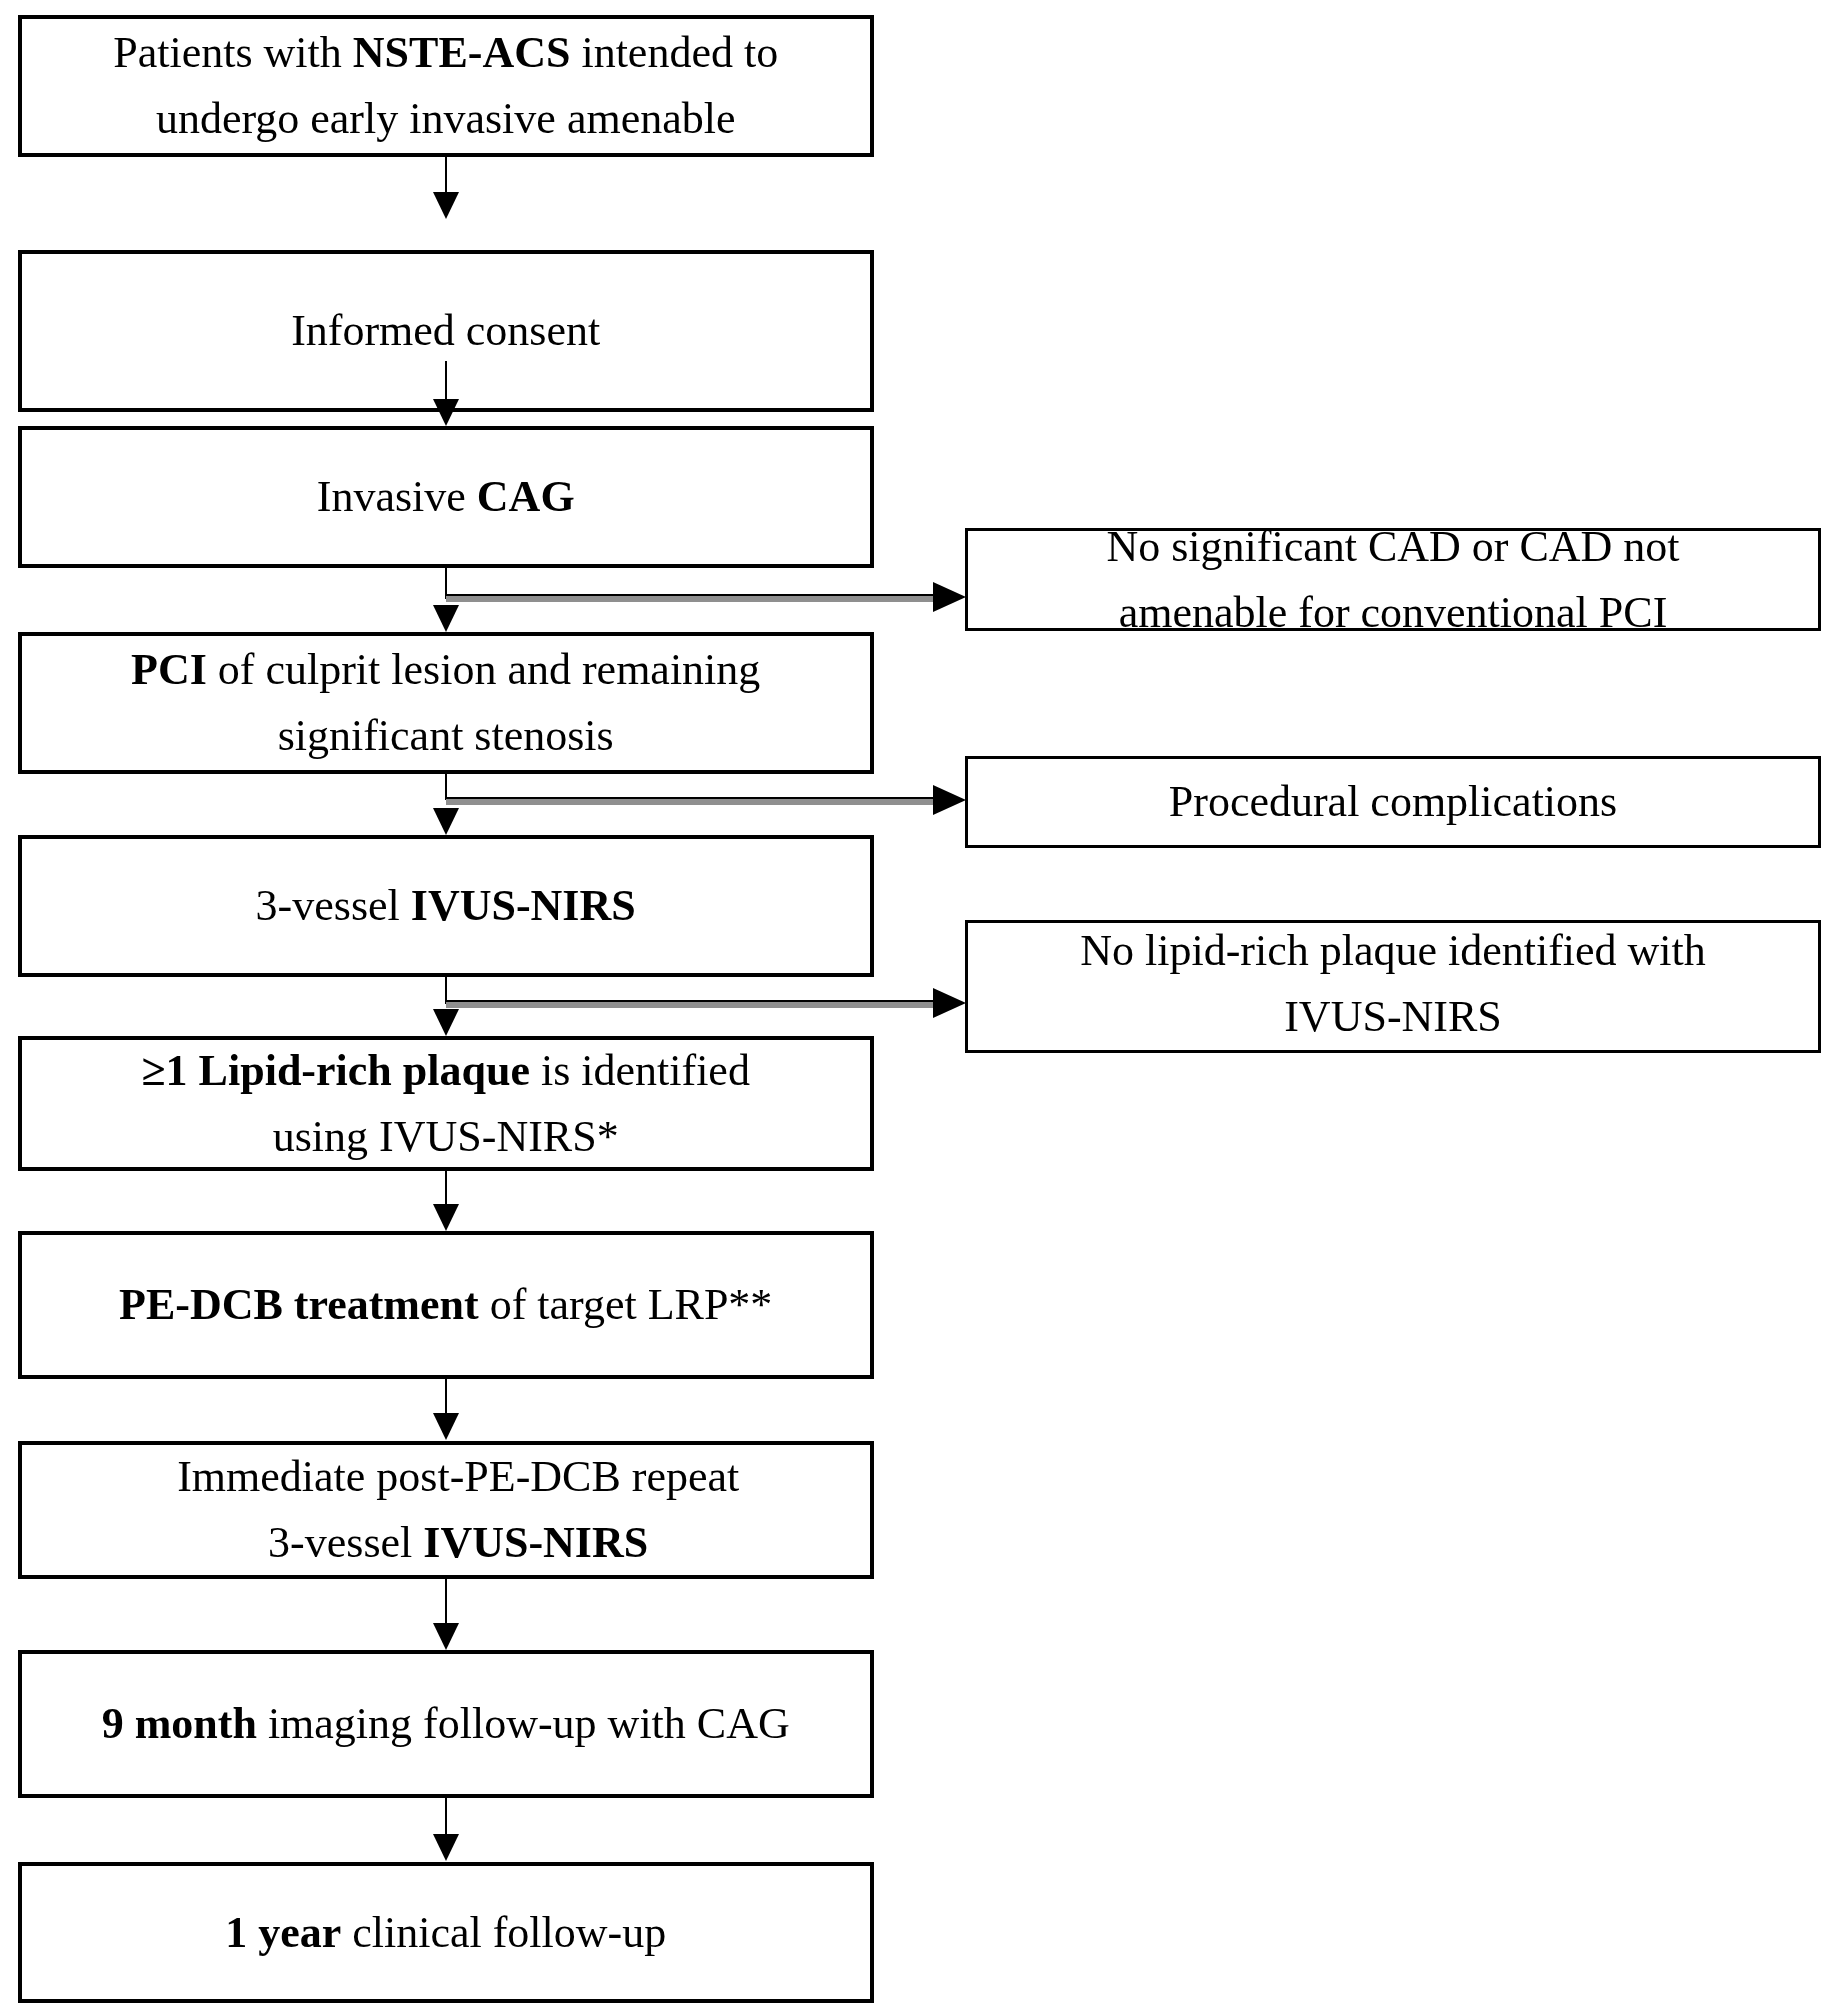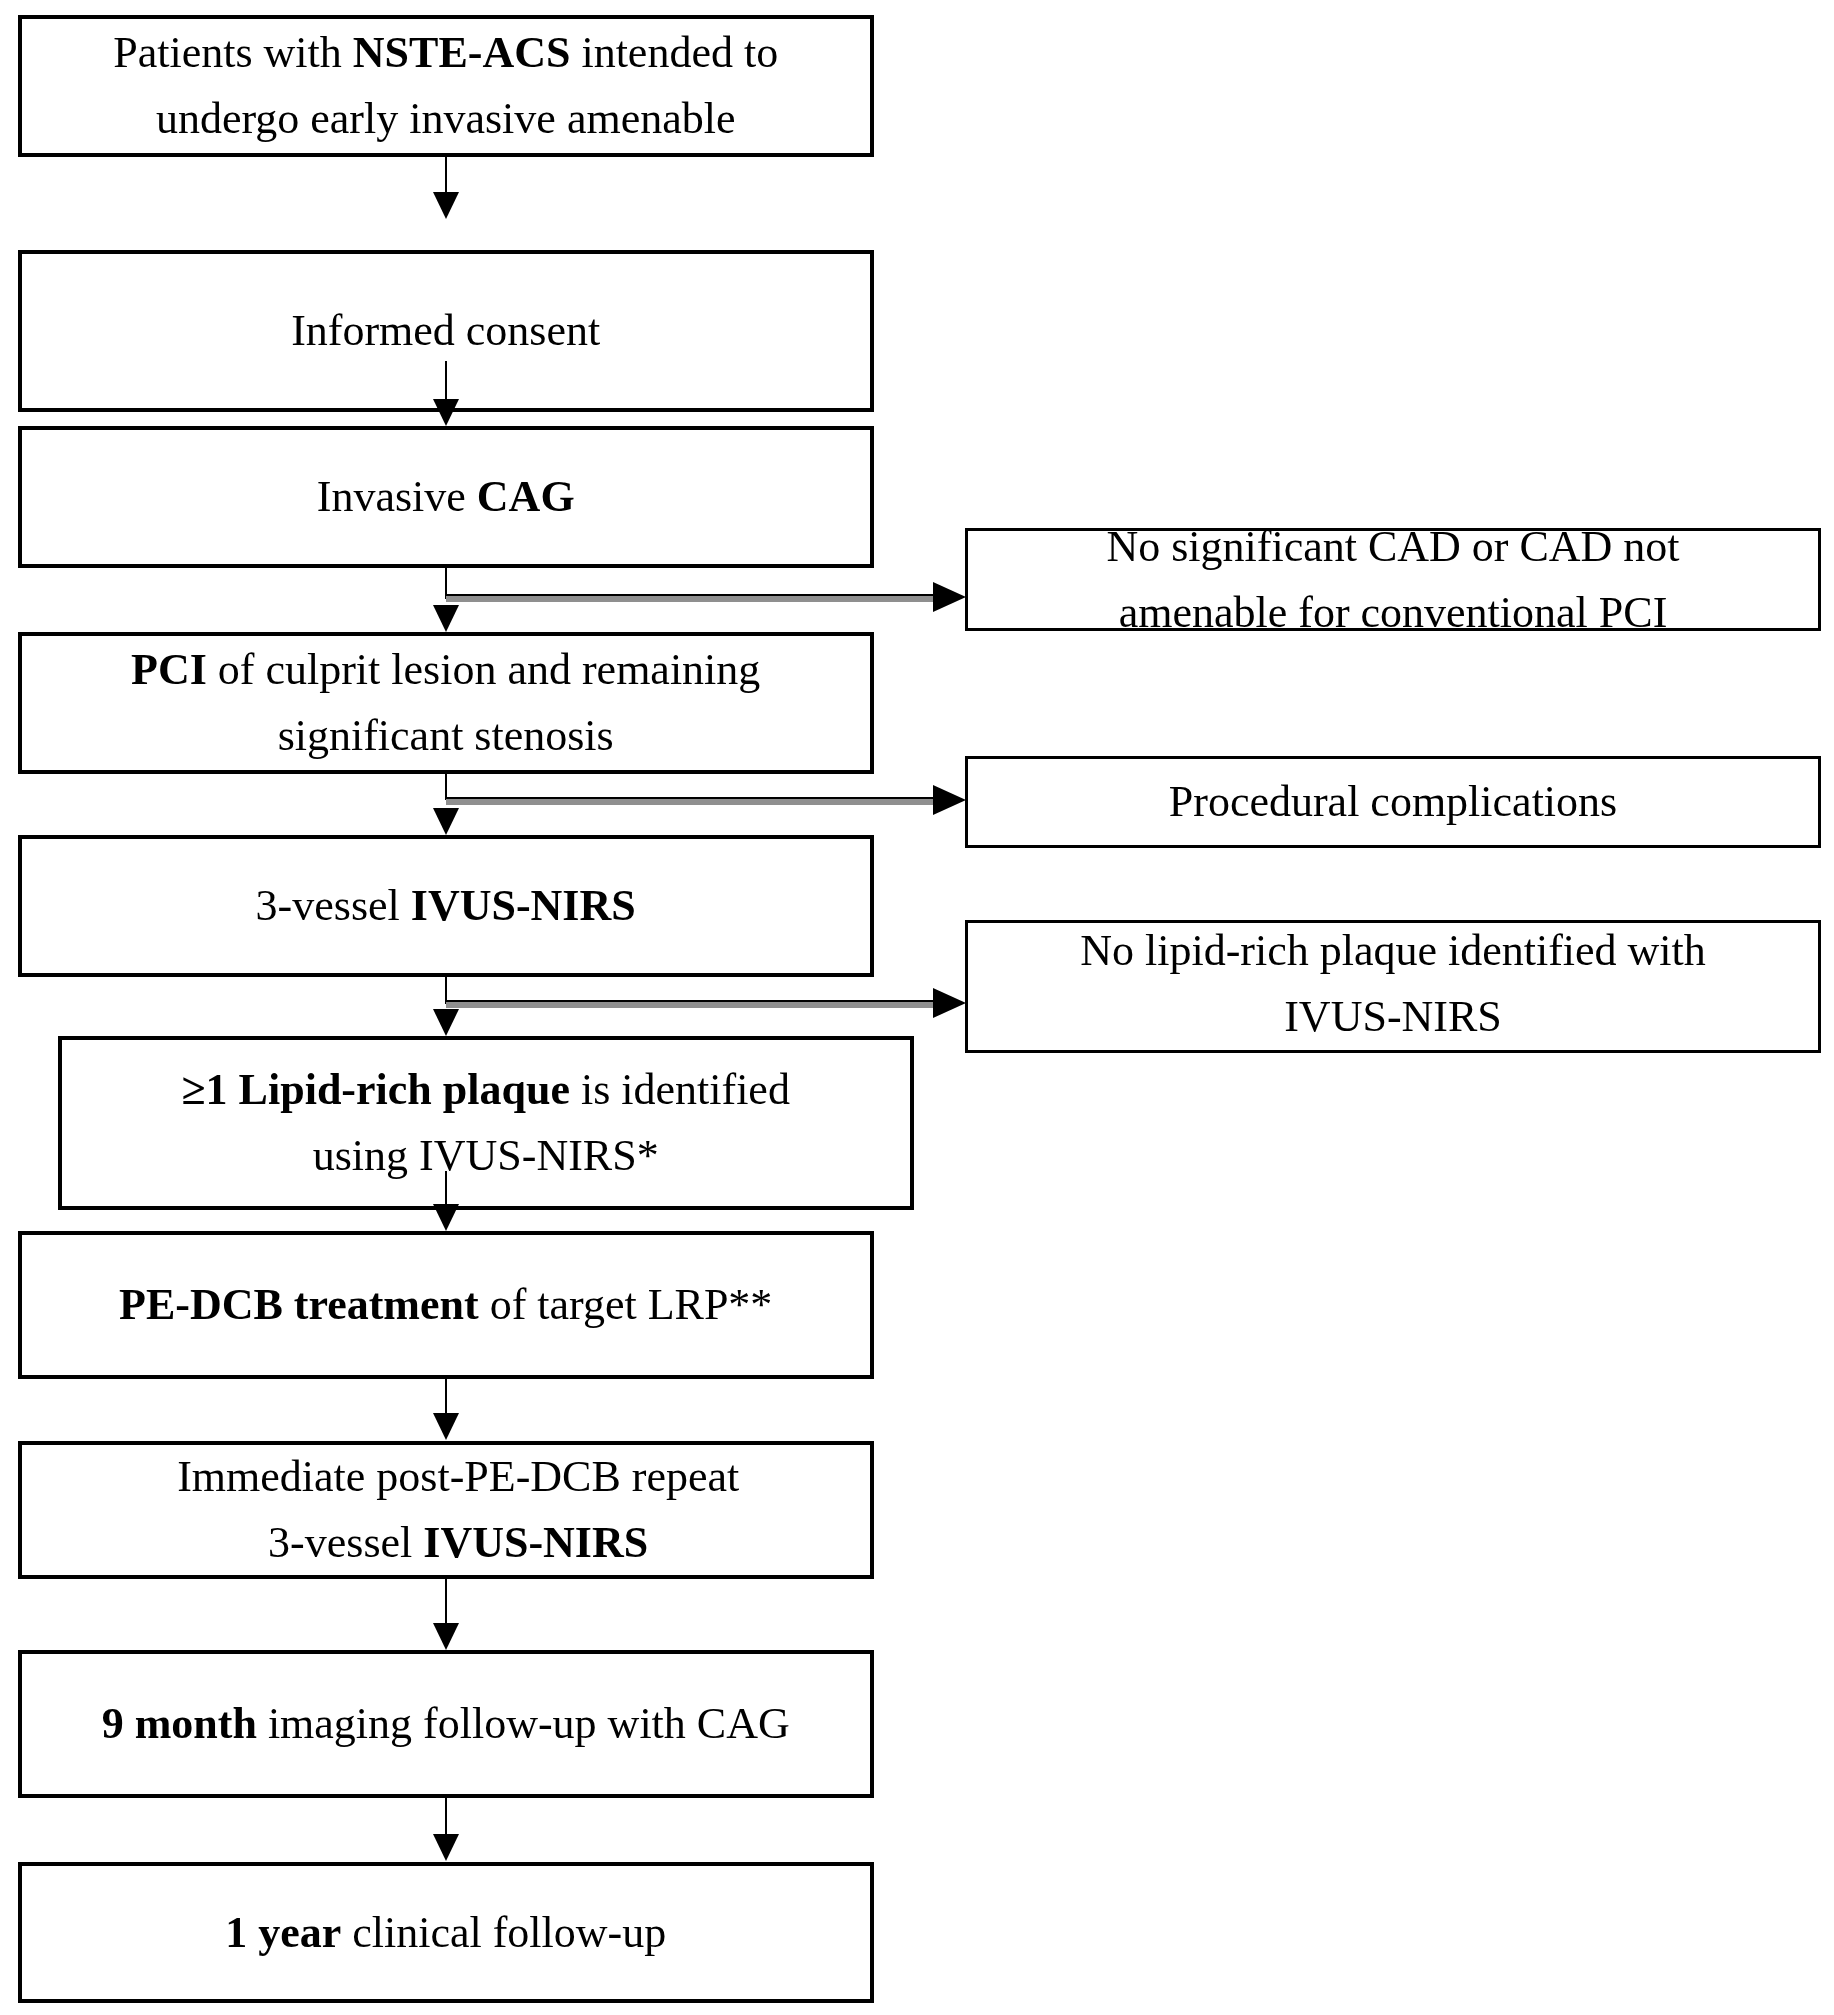--- a/index.html
+++ b/index.html
@@ -81,21 +81,21 @@
 
   <div class="box lbox" style="top:632px;height:142px;">
     <span class="line"><span class="b">PCI</span><span> of culprit lesion and remaining</span></span>
     <span class="line"><span>significant stenosis</span></span>
   </div>
 
   <div class="box lbox" style="top:835px;height:142px;">
     <span class="line"><span>3-vessel </span><span class="b">IVUS-NIRS</span></span>
   </div>
 
-  <div class="box lbox" style="top:1036px;height:174px;margin-left:40px;">
+  <div class="box lbox" style="top:1036px;height:135px;">
     <span class="line"><span class="b">≥1 Lipid-rich plaque</span><span> is identified</span></span>
     <span class="line"><span>using IVUS-NIRS*</span></span>
   </div>
 
   <div class="box lbox" style="top:1231px;height:148px;">
     <span class="line"><span class="b">PE-DCB treatment</span><span> of target LRP**</span></span>
   </div>
 
   <div class="box lbox" style="top:1441px;height:138px;padding-left:25px;">
     <span class="line"><span>Immediate post-PE-DCB repeat</span></span>

